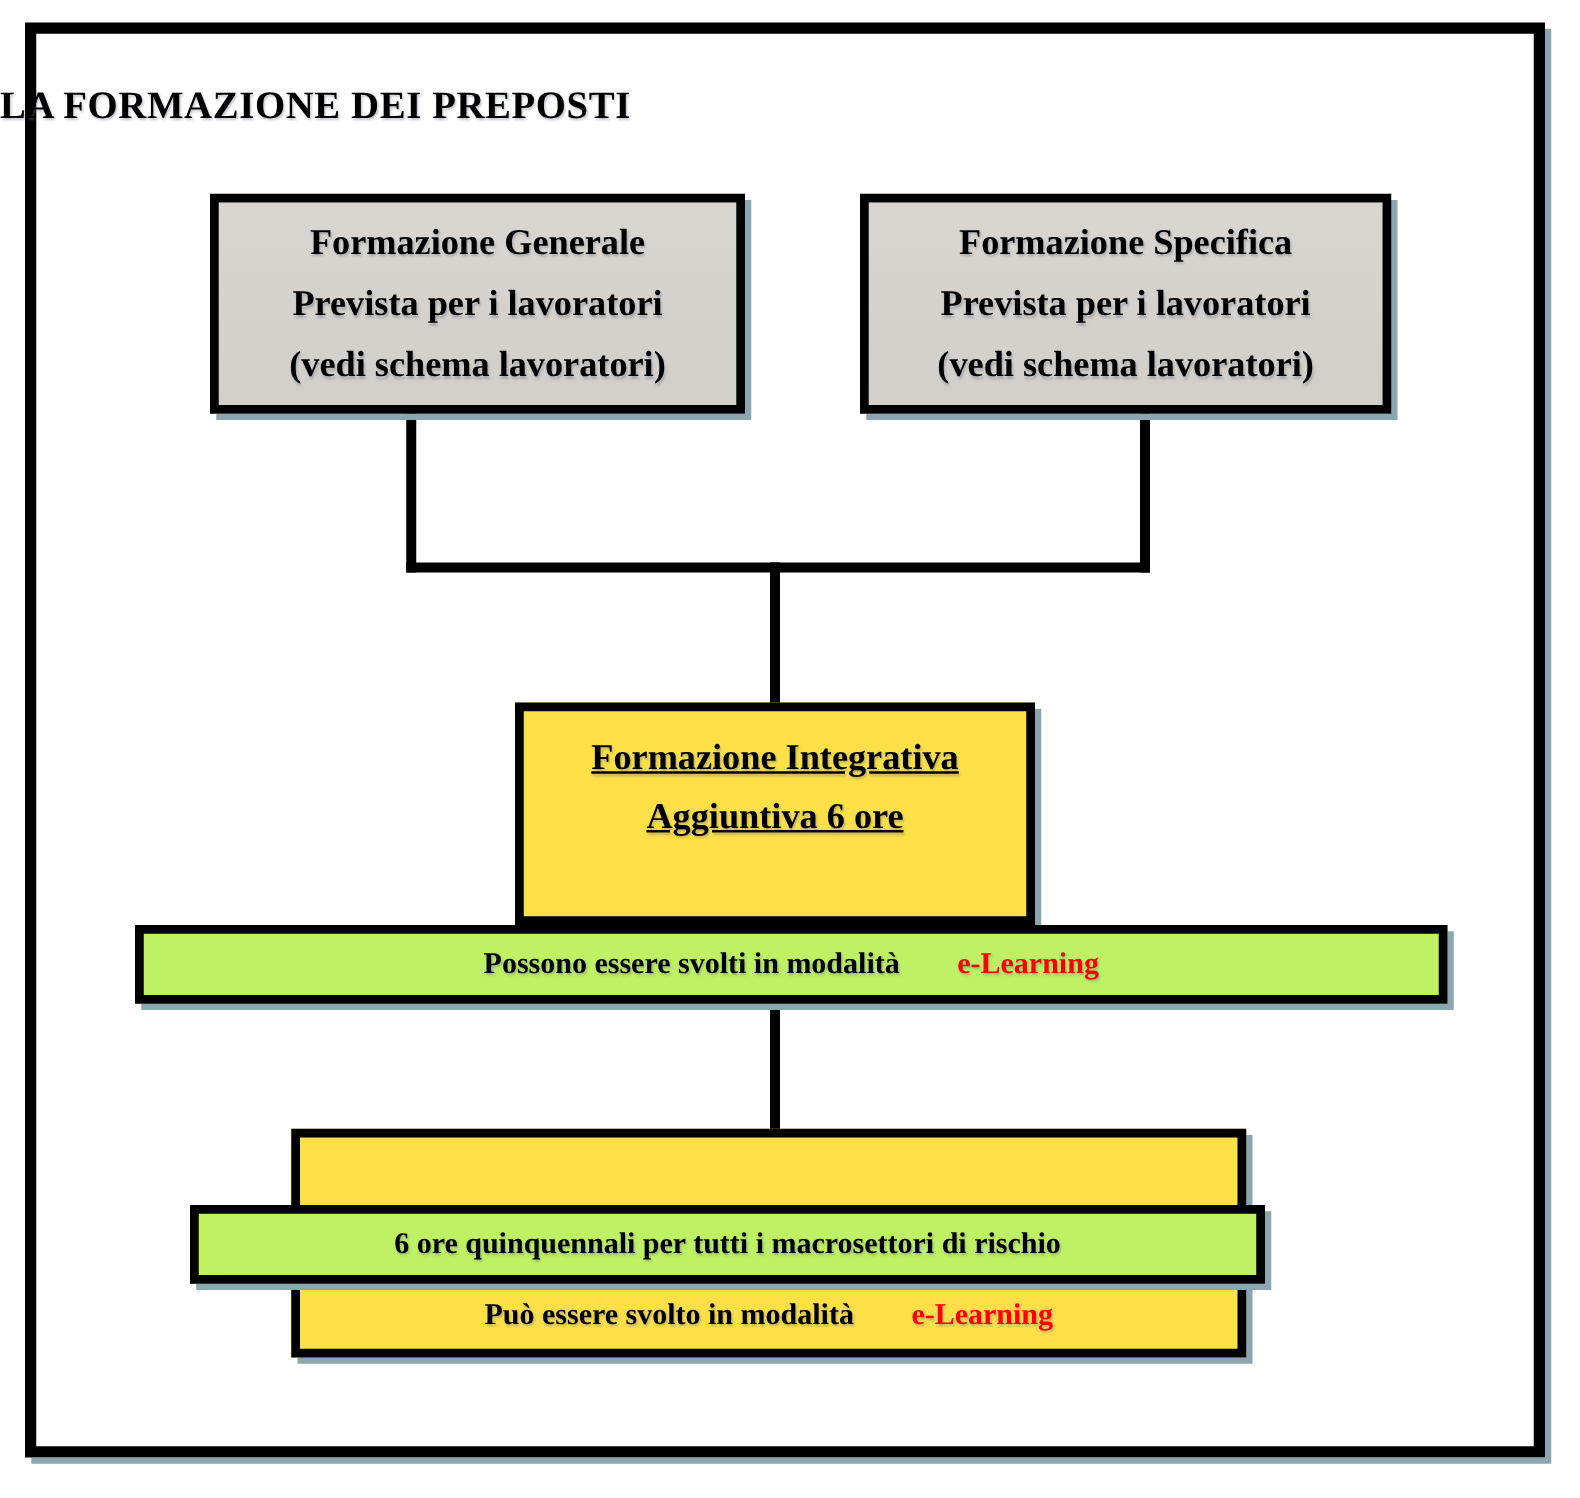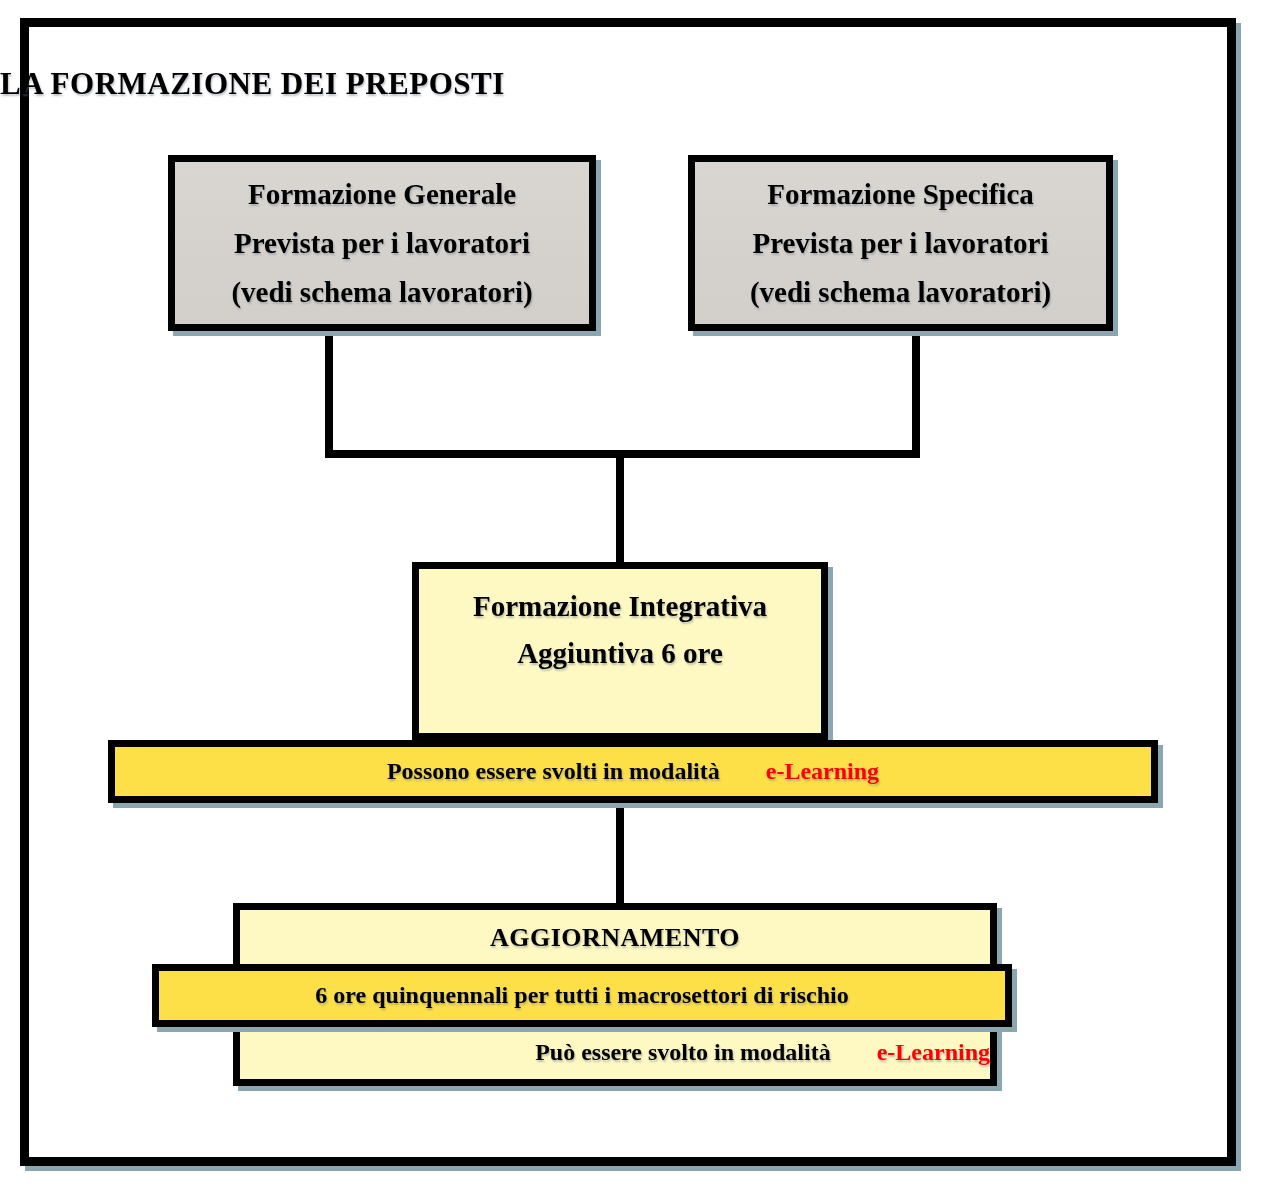--- a/index.html
+++ b/index.html
@@ -17,43 +17,43 @@
     font-size:31px;letter-spacing:.5px;
     text-shadow:1px 2px 2px rgba(110,120,135,.45);
   }
   .line{position:absolute;background:#000;}
   .box{
     position:absolute;border:7px solid #000;box-sizing:border-box;text-align:center;
     box-shadow:5px 5px 0 #8aa6b0;
     text-shadow:1px 2px 2px rgba(110,120,135,.45);
   }
   .gray{background:linear-gradient(180deg,#d9d6d2 0%,#d2cfca 100%);}
-  .teal{background:#fef9c3;}
-  .white{background:#fde047;}
+  .teal{background:#fde047;text-decoration:underline;}
+  .white{background:#bef264;}
   .col-center{display:flex;flex-direction:column;align-items:center;justify-content:center;}
   .box-generale{left:120px;top:155px;width:428px;height:176px;font-size:29px;line-height:49px;margin-left:48px;}
   .box-specifica{left:688px;top:155px;width:425px;height:176px;font-size:29px;line-height:49px;}
   .box-integrativa{
     left:412px;top:562px;width:416px;height:178px;
     display:flex;flex-direction:column;align-items:center;justify-content:flex-start;
     padding-top:14px;font-size:29px;line-height:47px;
   }
   .bar-elearning{
     left:108px;top:740px;width:1050px;height:63px;
     display:flex;align-items:center;justify-content:center;font-size:24px;
   }
   .box-aggiornamento{left:233px;top:903px;width:764px;height:183px;}
   .agg-header{
     position:absolute;left:0;top:0;width:100%;height:56px;
     display:flex;align-items:center;justify-content:center;
     font-size:26px;letter-spacing:.5px;
   }
   .agg-footer{
     position:absolute;left:0;bottom:0;width:100%;height:54px;
-    display:flex;align-items:center;justify-content:flex-end;font-size:24px;
+    display:flex;align-items:center;justify-content:center;font-size:24px;
   }
   .bar-ore{
     left:152px;top:964px;width:860px;height:63px;
     display:flex;align-items:center;justify-content:center;font-size:24px;
   }
   .red{color:#ff0000;white-space:pre;margin-left:40px;}
   .pre{white-space:pre;}
 </style>
 </head>
 <body>
@@ -86,21 +86,20 @@
     <div>Formazione Integrativa</div>
     <div>Aggiuntiva 6 ore</div>
   </div>
 
   <div class="box white bar-elearning">
     <span class="pre">Possono essere svolti in modalità </span>
       <span class="red">e-Learning</span>
   </div>
 
   <div class="box teal box-aggiornamento">
-    <div class="agg-header">AGGIORNAMENTO</div>
     <div class="agg-footer">
       <span class="pre">Può essere svolto in modalità </span>
         <span class="red">e-Learning</span>
     </div>
   </div>
 
   <div class="box white bar-ore">
     <span>6 ore quinquennali per tutti i macrosettori di rischio</span>
   </div>
 

